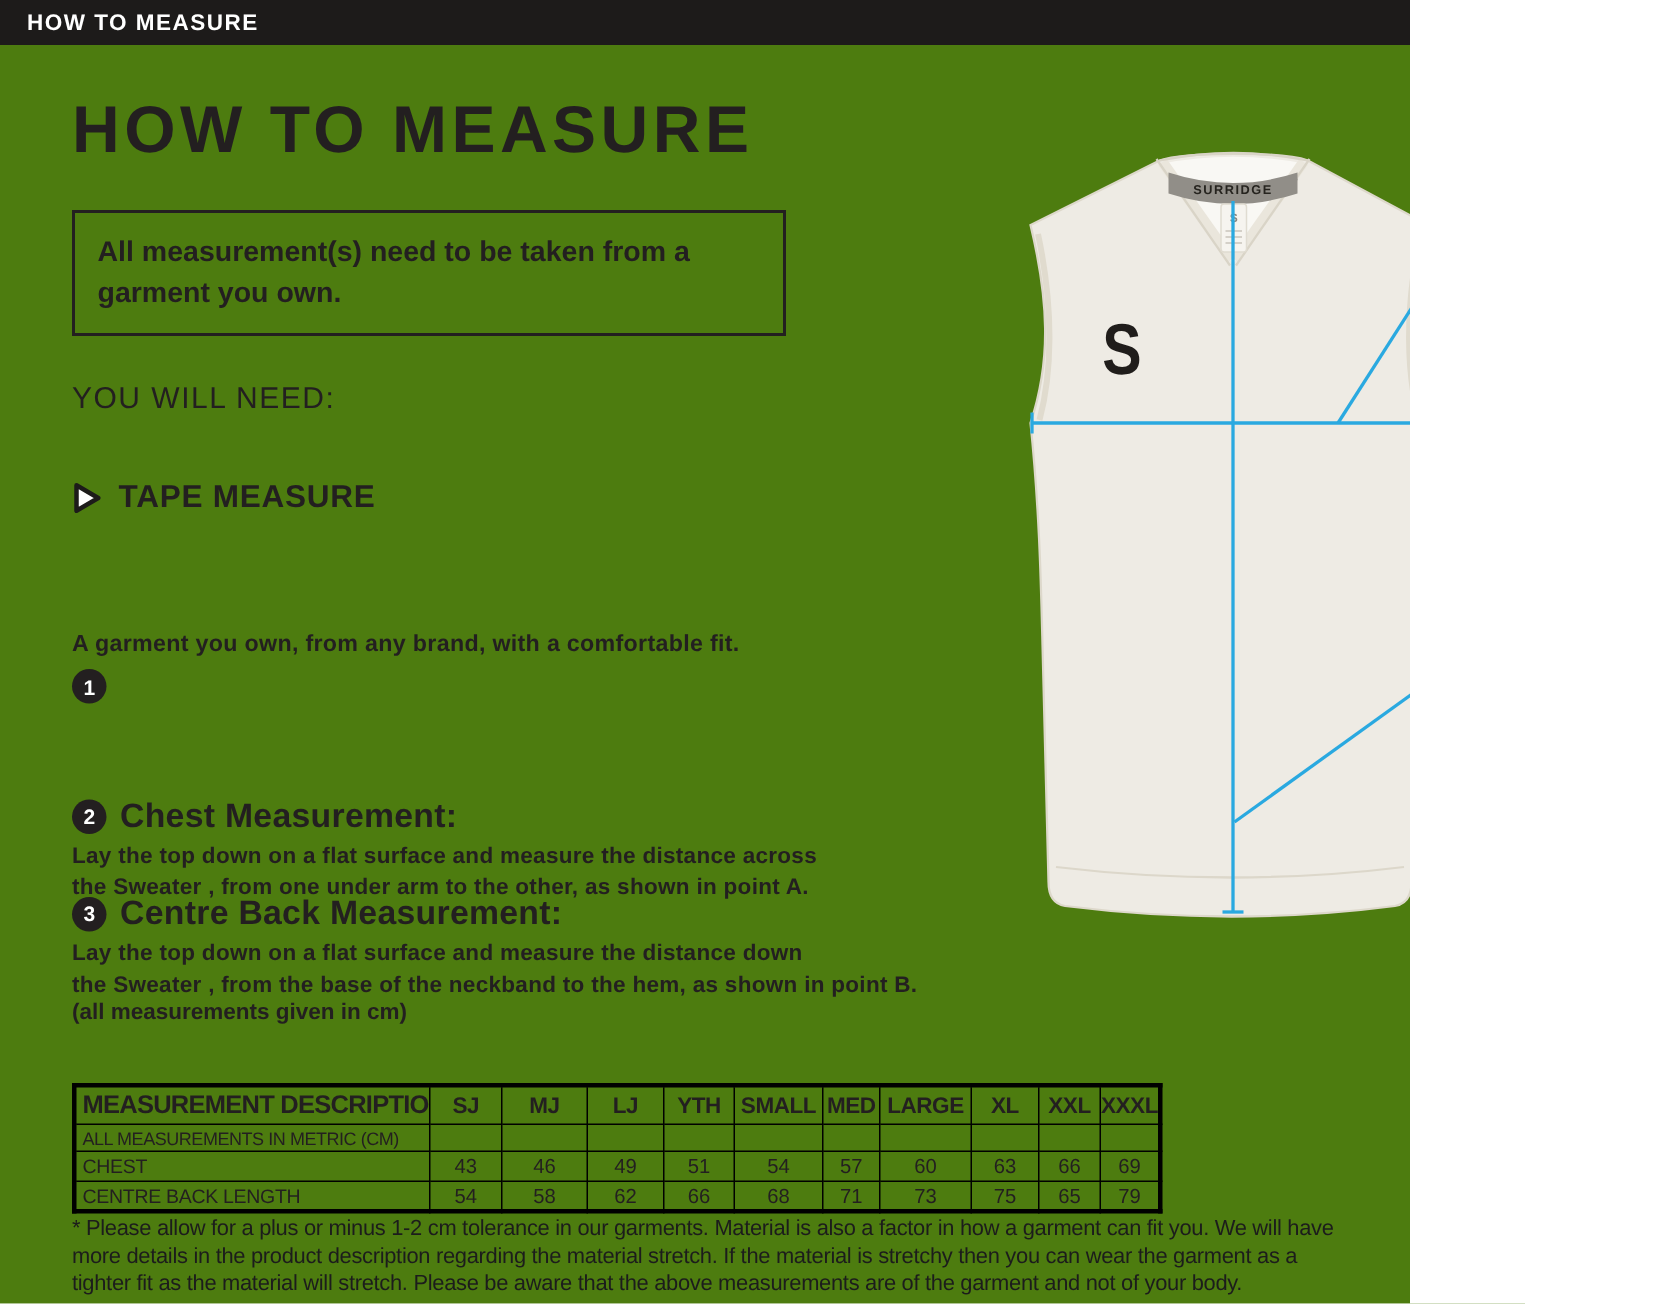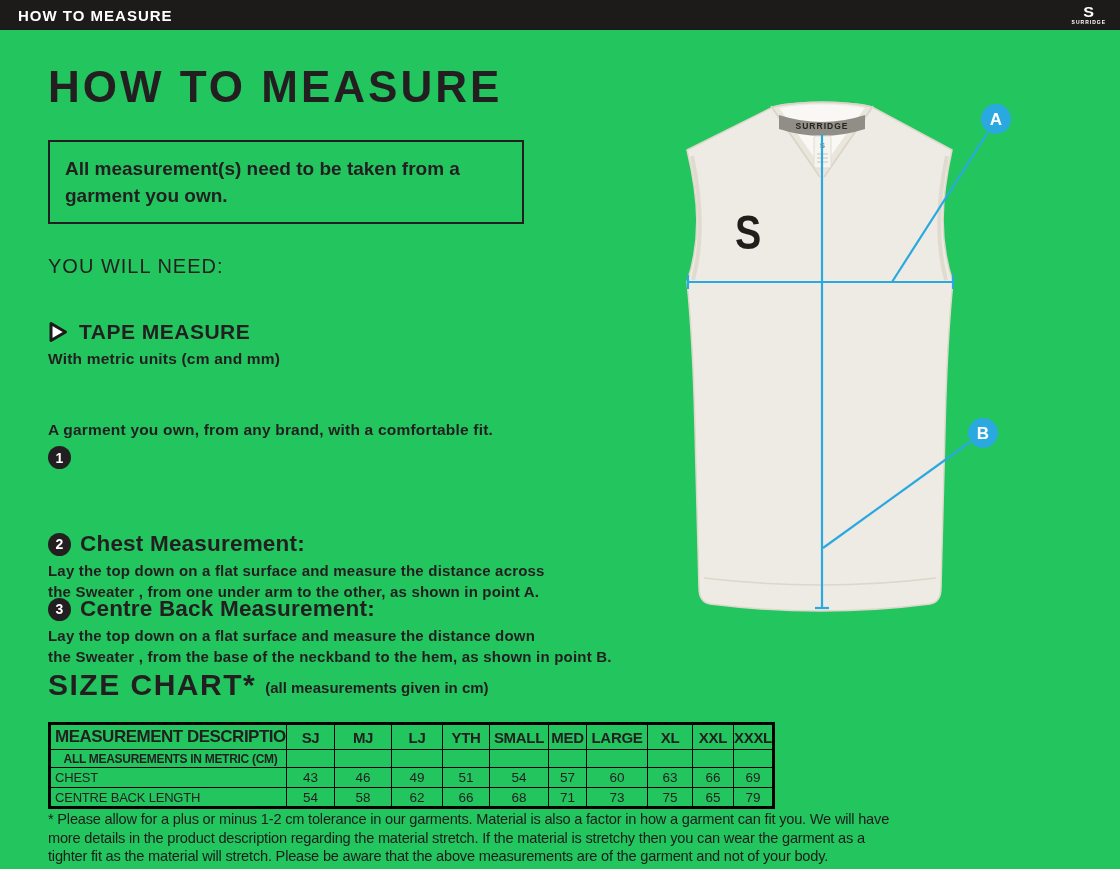--- a/index.html
+++ b/index.html
@@ -5,21 +5,21 @@
   :root{
     --accent:#2aa9e0;
     --ink:#231f20;
     --topbar_bg:#1d1b1a;
     --garment:#eeebe4;
     --garment_edge:#d9d4c7;
   }
   *{margin:0;padding:0;box-sizing:border-box;}
   html,body{background:#fff;}
   body{font-family:"Liberation Sans",sans-serif;color:var(--ink);}
-  .page{position:relative;width:1120px;height:869px;background:#22c55e;overflow:hidden;}
+  .page{position:relative;width:940px;height:869px;background:#4d7c0f;overflow:hidden;}
 
   
   .topbar{position:absolute;left:0;top:0;width:1120px;height:30px;background:var(--topbar_bg);display:flex;align-items:center;justify-content:space-between;padding:0 8px 0 18px;}
   .topbar-title{color:#fff;font-weight:bold;font-size:15px;letter-spacing:1px;}
   .topbar-logo{display:flex;flex-direction:column;align-items:center;line-height:1;color:#fff;padding-right:6px;}
   .topbar-logo .glyph{font-weight:bold;font-size:14px;transform:scale(1.15,1);}
   .topbar-logo .word{font-size:5px;letter-spacing:1px;font-weight:bold;margin-top:1px;}
 
   
   .h1{position:absolute;left:48px;top:62px;font-size:44px;font-weight:bold;letter-spacing:3px;}
@@ -41,21 +41,21 @@
   .size-chart-sub{font-size:15px;font-weight:bold;position:relative;top:-2px;}
 
   
   .size-table{position:absolute;left:48px;top:722px;width:724px;border-collapse:collapse;table-layout:fixed;border:3px solid #000;}
   .size-table th,.size-table td{border:1.5px solid #000;overflow:hidden;white-space:nowrap;}
   .size-table th{height:26px;font-size:15px;font-weight:bold;letter-spacing:-.3px;text-align:center;padding:0;}
   .size-table th.col-desc{text-align:left;padding-left:4px;font-size:17px;letter-spacing:-.5px;}
   .size-table td{height:20px;font-size:13.5px;text-align:center;padding:0;}
   .size-table tr.metric-row td{height:18px;}
   .size-table td.row-label{text-align:left;padding-left:4px;font-size:13px;letter-spacing:-.2px;}
-  .size-table tr.metric-row td.row-label{font-weight:bold;font-size:12px;letter-spacing:-.3px;text-align:center;}
+  .size-table tr.metric-row td.row-label{font-weight:normal;font-size:12px;letter-spacing:-.3px;}
 
   .footnote{position:absolute;left:48px;top:810px;width:1050px;font-size:14.6px;line-height:18.5px;letter-spacing:-.2px;white-space:pre-line;color:#1c1c1c;}
 
   
   .diagram{position:absolute;left:650px;top:40px;width:470px;height:610px;}
   .garment-fill{fill:var(--garment);}
   .garment-edge{stroke:var(--garment_edge);}
   .blue{stroke:var(--accent);stroke-width:2.2;fill:none;}
   .point-circle{fill:var(--accent);}
   .point-letter{fill:#fff;font-size:17px;font-weight:bold;text-anchor:middle;font-family:"Liberation Sans",sans-serif;}
@@ -81,21 +81,20 @@
 garment you own.</div>
 
   <div class="h2">YOU WILL NEED:</div>
 
   <div class="need-row" style="top:320px;">
     <svg class="tri-icon" viewBox="0 0 20 22">
         <polygon points="3,2.5 17.5,11 3,19.5" fill="#fff" stroke="#1d1b1a" stroke-width="3" stroke-linejoin="round"></polygon>
       </svg>
     <span class="need-title">TAPE MEASURE</span>
   </div>
-  <div class="need-sub" style="top:350px;">With metric units (cm and mm)</div>
 
   <div class="need-sub" style="top:421px;">A garment you own, from any brand, with a comfortable fit.</div>
 
   <div class="step-head" style="top:446px;">
     <span class="step-badge">1</span>
   </div>
 
   <div class="step-head" style="top:531px;">
     <span class="step-badge">2</span>
     <span class="step-title">Chest Measurement:</span>
@@ -104,21 +103,20 @@
 the Sweater , from one under arm to the other, as shown in point A.</div>
 
   <div class="step-head" style="top:596px;">
     <span class="step-badge">3</span>
     <span class="step-title">Centre Back Measurement:</span>
   </div>
   <div class="step-body" style="top:625px;">Lay the top down on a flat surface and measure the distance down
 the Sweater , from the base of the neckband to the hem, as shown in point B.</div>
 
   <div class="size-chart-head">
-    <span class="size-chart-title">SIZE CHART*</span>
     <span class="size-chart-sub">(all measurements given in cm)</span>
   </div>
 
   <table class="size-table">
     <colgroup>
       <col style="width:237px">
         <col style="width:48px">
         <col style="width:57px">
         <col style="width:51px">
         <col style="width:47px">

